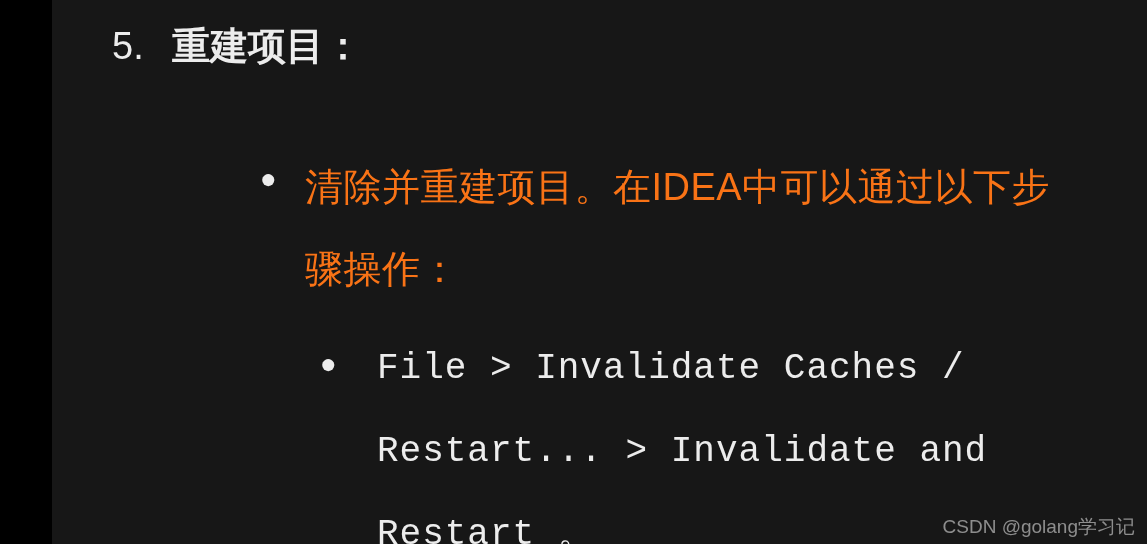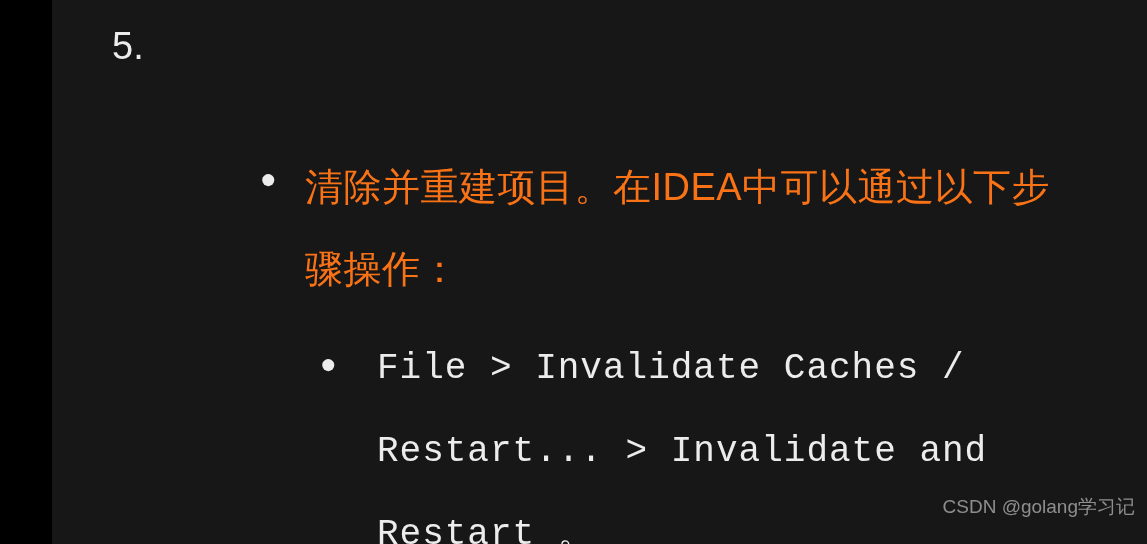--- a/index.html
+++ b/index.html
@@ -85,33 +85,34 @@
       color: #ececec;
       font-size: 36px;
       font-weight: 400;
       line-height: 2.3;
       font-family: "SFMono-Regular", Consolas, "Liberation Mono", Menlo, monospace;
       letter-spacing: 1px;
     }
     .watermark {
       position: absolute;
       right: 12px;
-      bottom: 24px;
+      bottom: 4px;
       color: rgba(220, 220, 220, 0.6);
       font-size: 19px;
       font-weight: 400;
       font-family: -apple-system, sans-serif;
     }
   </style>
 </head>
 <body>
 
 <div class="content-box">
   <div class="ordered-item">
     <span class="number">5.</span>
+    <span class="heading">重建项目：</span>
   </div>
 
   <div class="bullet-list">
     <div class="bullet-item">
       <span class="bullet-dot">●</span>
       <span class="bullet-text">清除并重建项目。在IDEA中可以通过以下步骤操作：</span>
     </div>
   </div>
 
   <div class="nested-list">

